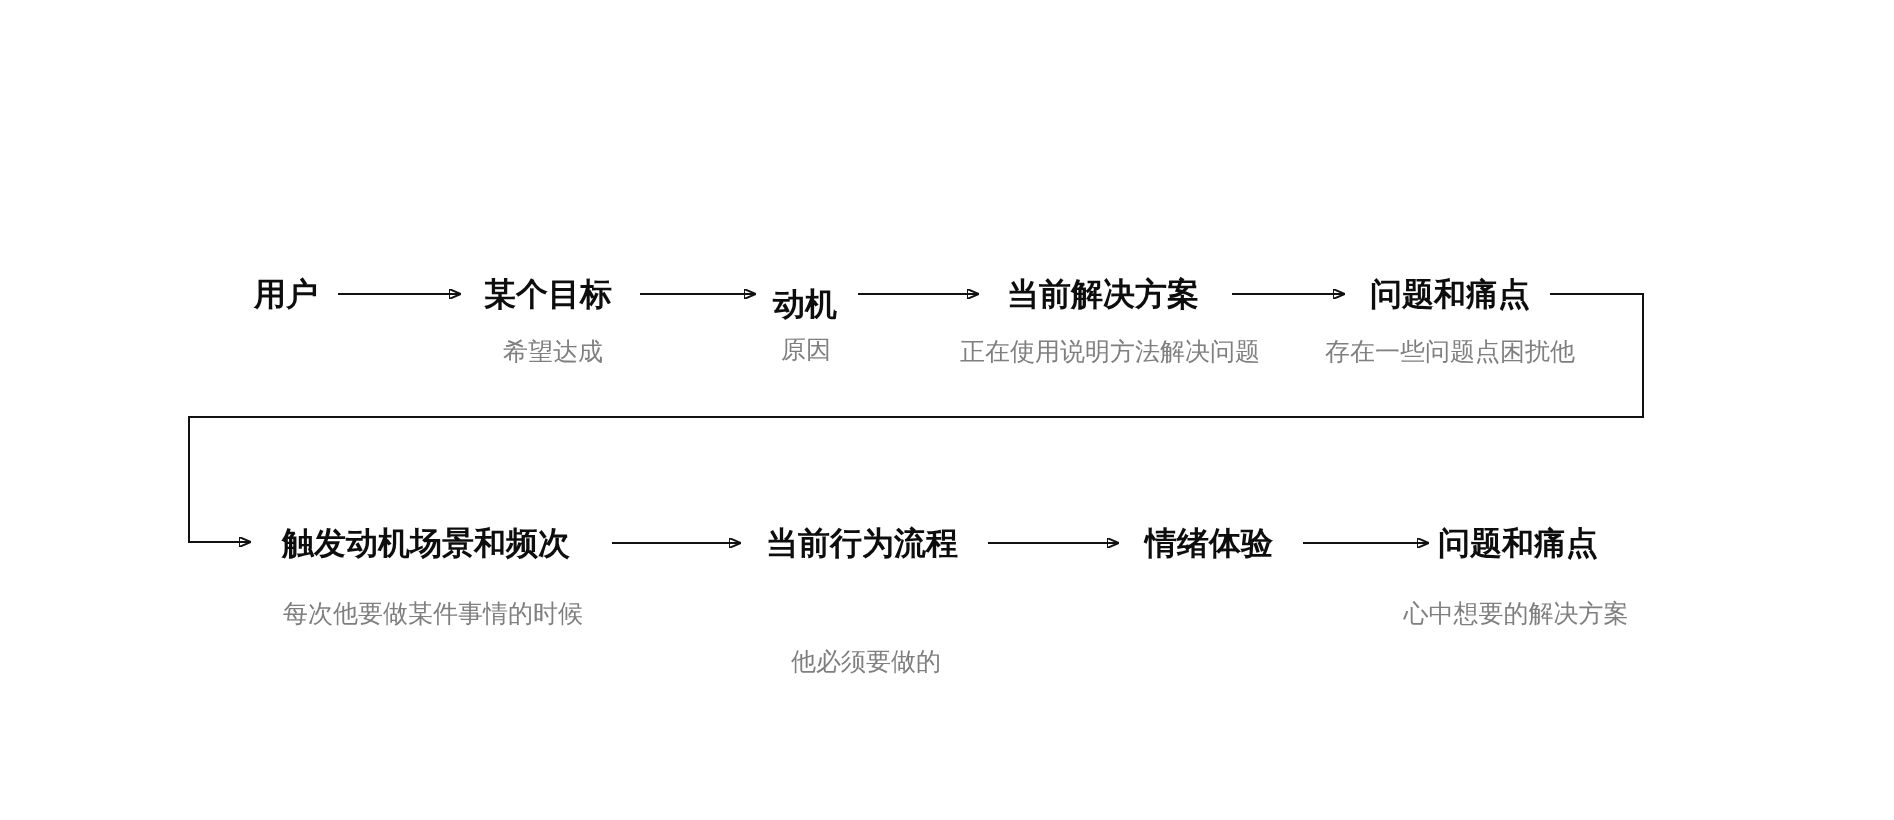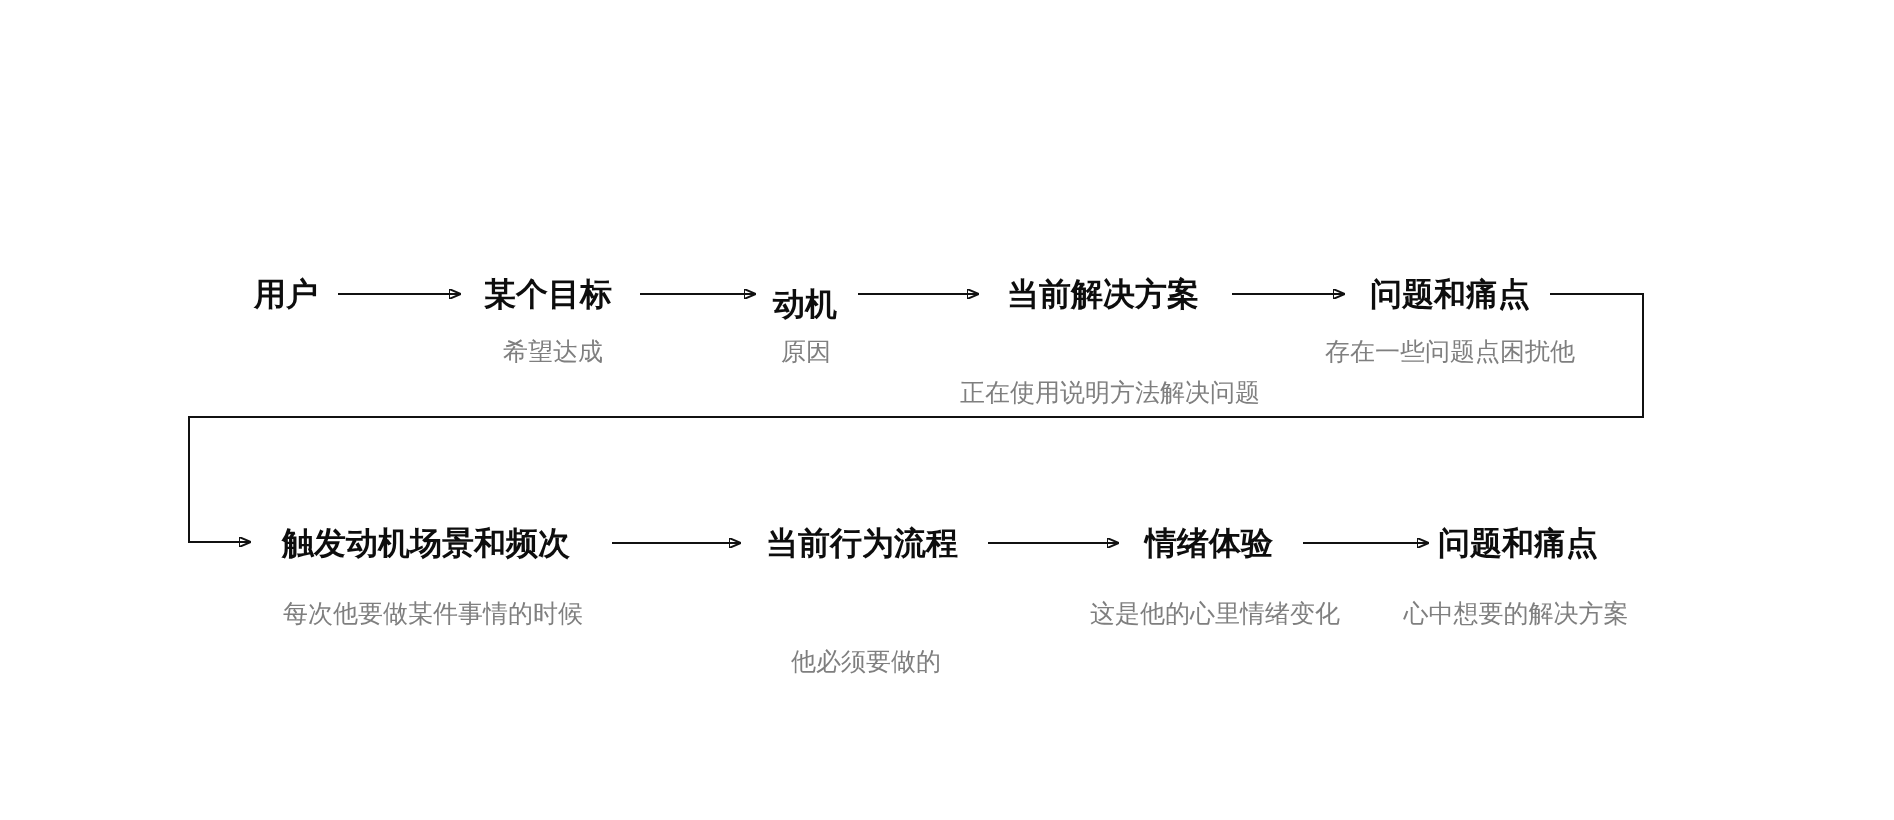--- a/index.html
+++ b/index.html
@@ -64,27 +64,26 @@
     <line x1="1303" y1="543" x2="1428" y2="543" marker-end="url(#ah)"></line>
   </svg>
 
   <div class="node-title" style="left:286px;  top:294px;">用户</div>
   <div class="node-title" style="left:548px;  top:294px;">某个目标</div>
   <div class="node-title" style="left:805px;  top:304px;">动机</div>
   <div class="node-title" style="left:1103px; top:294px;">当前解决方案</div>
   <div class="node-title" style="left:1450px; top:294px;">问题和痛点</div>
 
   <div class="node-sub" style="left:553px;  top:351px;">希望达成</div>
-  <div class="node-sub" style="left:806px;  top:351px;">原因</div>
-  <div class="node-sub" style="left:1110px; top:351px;margin-top:41px;">正在使用说明方法解决问题</div>
+  <div class="node-sub" style="left:806px;  top:351px;font-family:Liberation Mono, monospace;">原因</div>
+  <div class="node-sub" style="left:1110px; top:351px;">正在使用说明方法解决问题</div>
   <div class="node-sub" style="left:1450px; top:351px;">存在一些问题点困扰他</div>
 
   <div class="node-title" style="left:426px;  top:543px;">触发动机场景和频次</div>
   <div class="node-title" style="left:862px;  top:543px;">当前行为流程</div>
   <div class="node-title" style="left:1209px; top:543px;">情绪体验</div>
   <div class="node-title" style="left:1518px; top:543px;">问题和痛点</div>
 
   <div class="node-sub" style="left:409px;  top:613px;margin-left:24px;">每次他要做某件事情的时候</div>
   <div class="node-sub" style="left:866px;  top:613px;margin-top:48px;">他必须要做的</div>
-  <div class="node-sub" style="left:1215px; top:613px;">这是他的心里情绪变化</div>
   <div class="node-sub" style="left:1516px; top:613px;">心中想要的解决方案</div>
 
 </div>
 
 </body></html>

